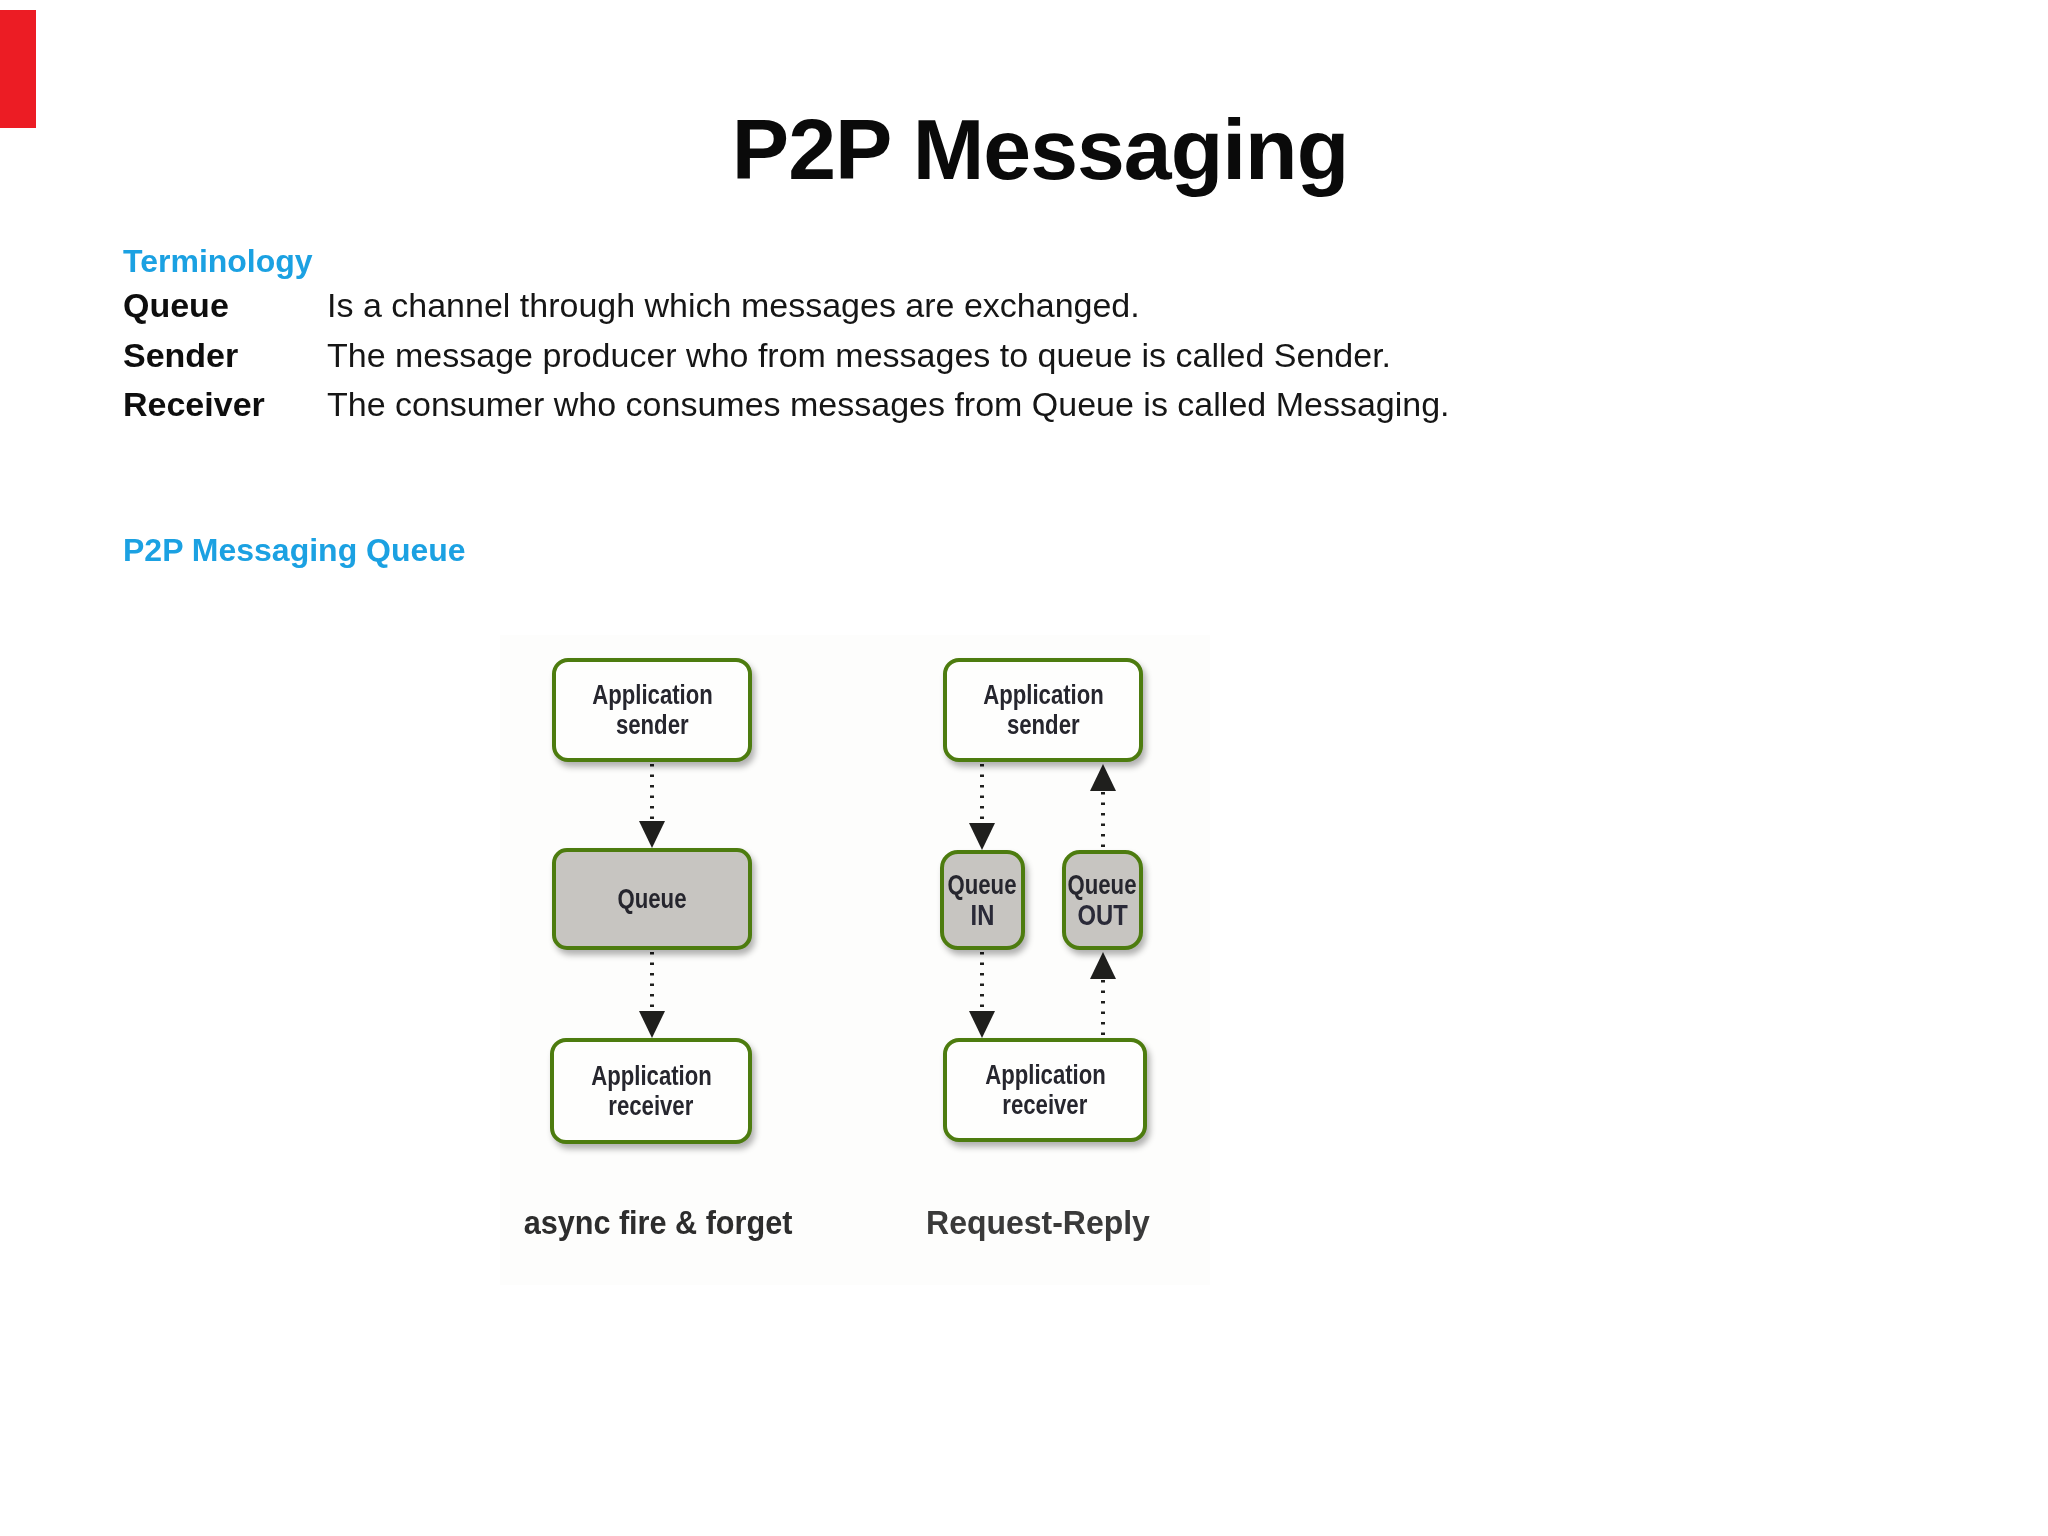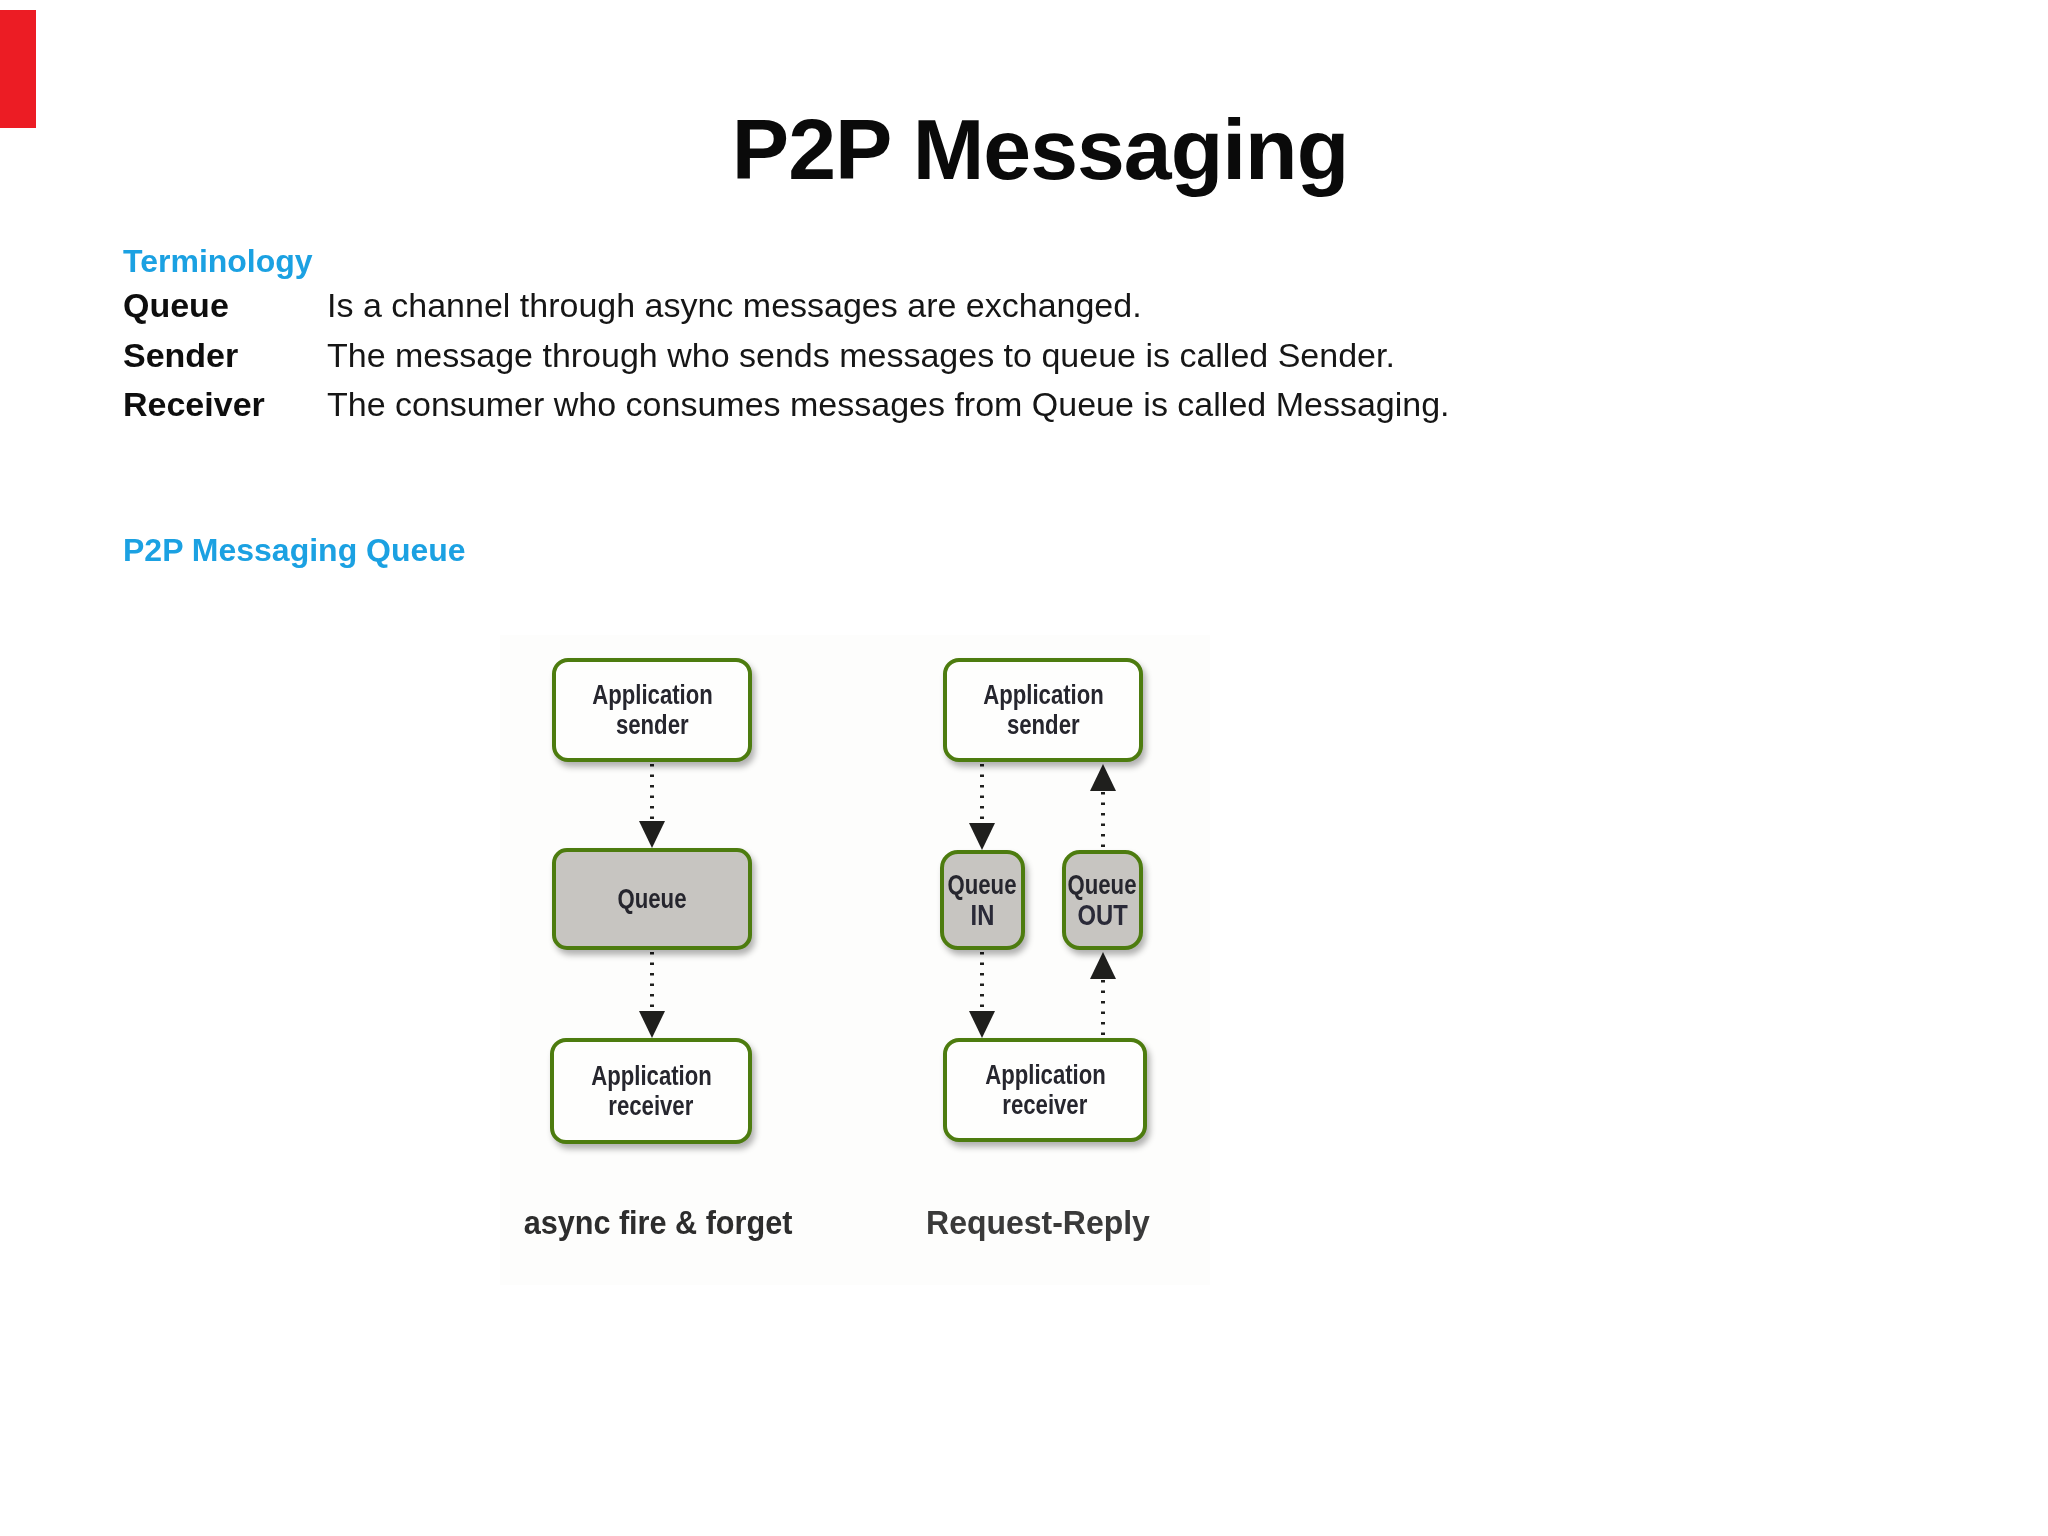--- a/index.html
+++ b/index.html
@@ -52,24 +52,24 @@
 </head>
 <body>
 
 <div class="red-bar"></div>
 
 <h1 class="slide-title">P2P Messaging</h1>
 
 <h2 class="sec-heading terminology">Terminology</h2>
 
 <div class="term-row row-0">
-  <span class="term">Queue</span><span class="def">Is a channel through async messages are exchanged.</span>
+  <span class="term">Queue</span><span class="def">Is a channel through which messages are exchanged.</span>
 </div>
 <div class="term-row row-1">
-  <span class="term">Sender</span><span class="def">The message through who sends messages to queue is called Sender.</span>
+  <span class="term">Sender</span><span class="def">The message producer who from messages to queue is called Sender.</span>
 </div>
 <div class="term-row row-2">
   <span class="term">Receiver</span><span class="def">The consumer who consumes messages from Queue is called Messaging.</span>
 </div>
 
 <h2 class="sec-heading model">P2P Messaging Queue</h2>
 
 <div class="diagram">
 
   <svg class="arrows" viewBox="0 0 710 650" xmlns="http://www.w3.org/2000/svg">

